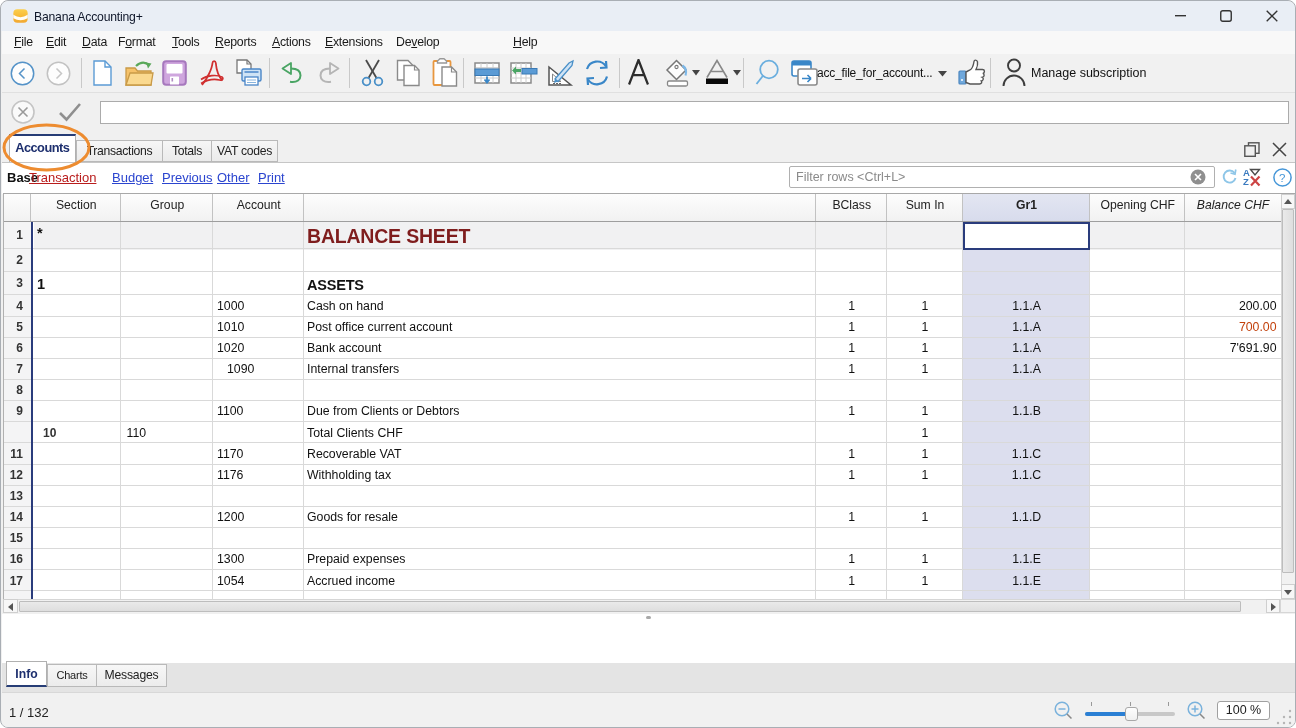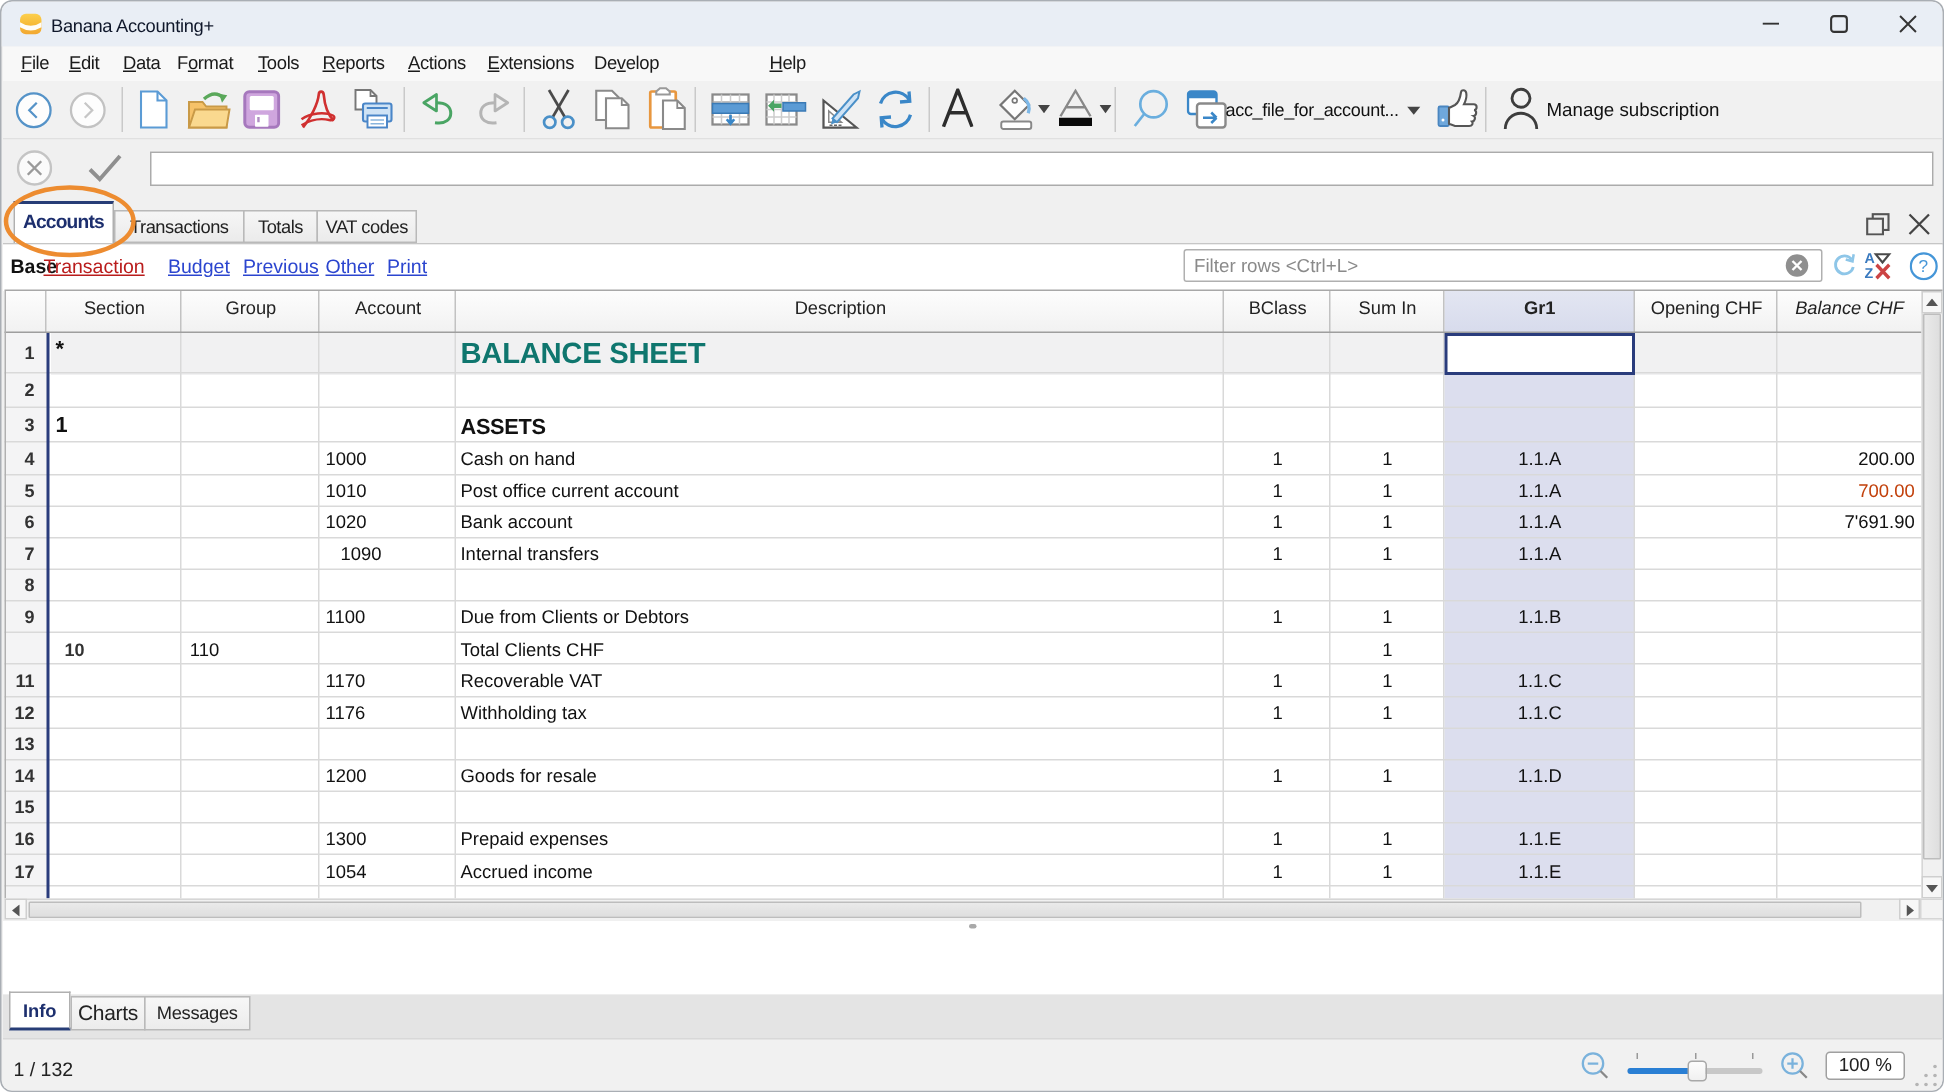--- a/index.html
+++ b/index.html
@@ -289,21 +289,20 @@
 <div class="abs" style="left:960.8px;top:193px;width:1px;height:28px;background:#c2c2c2;"></div>
 <div class="abs" style="left:1087.8px;top:193px;width:1px;height:28px;background:#c2c2c2;"></div>
 <div class="abs" style="left:1183.3px;top:193px;width:1px;height:28px;background:#c2c2c2;"></div>
 <div class="abs" style="left:2px;top:220px;width:1277.5px;height:1.2px;background:#9e9e9e;"></div>
 <div class="abs" style="left:2px;top:193px;width:1px;height:405px;background:#b0b0b0;"></div>
 <div class="abs" style="left:2px;top:192px;width:1293px;height:1px;background:#a8a8a8;"></div>
 <div class="abs" style="left:30px;top:221px;width:2px;height:377px;background:#2a3c7c;"></div>
 <div class="abs" style="left:30.5px;top:197px;width:89.5px;text-align:center;font-size:12.2px;color:#222;">Section</div>
 <div class="abs" style="left:120px;top:197px;width:92.5px;text-align:center;font-size:12.2px;color:#222;">Group</div>
 <div class="abs" style="left:212.5px;top:197px;width:90.5px;text-align:center;font-size:12.2px;color:#222;">Account</div>
-<div class="abs" style="left:303px;top:197px;width:512.5px;text-align:center;font-size:12.2px;color:#222;">Description</div>
 <div class="abs" style="left:815.5px;top:197px;width:70.5px;text-align:center;font-size:12.2px;color:#222;">BClass</div>
 <div class="abs" style="left:886px;top:197px;width:76px;text-align:center;font-size:12.2px;color:#222;">Sum In</div>
 <div class="abs" style="left:962px;top:197px;width:127px;text-align:center;font-size:12.2px;color:#222;font-weight:bold;">Gr1</div>
 <div class="abs" style="left:1089px;top:197px;width:95.5px;text-align:center;font-size:12.2px;color:#222;">Opening CHF</div>
 <div class="abs" style="left:1184.5px;top:197px;width:95.0px;text-align:center;font-size:12.2px;color:#222;font-style:italic;">Balance CHF</div>
 <div class="abs" style="left:2px;top:227.25px;width:20px;text-align:right;font-size:12px;font-weight:bold;color:#333;">1</div>
 <div class="abs" style="left:2px;top:252.25px;width:20px;text-align:right;font-size:12px;font-weight:bold;color:#333;">2</div>
 <div class="abs" style="left:2px;top:275.25px;width:20px;text-align:right;font-size:12px;font-weight:bold;color:#333;">3</div>
 <div class="abs" style="left:2px;top:297.6px;width:20px;text-align:right;font-size:12px;font-weight:bold;color:#333;">4</div>
 <div class="abs" style="left:2px;top:318.75px;width:20px;text-align:right;font-size:12px;font-weight:bold;color:#333;">5</div>
@@ -369,21 +368,21 @@
 <div class="abs" style="left:962px;top:551.4px;width:127px;text-align:center;font-size:12.3px;color:#111;white-space:nowrap;">1.1.E</div>
 <div class="abs" style="left:216px;top:572.55px;font-size:12.3px;color:#111;white-space:nowrap;">1054</div>
 <div class="abs" style="left:306px;top:572.55px;font-size:12.3px;color:#111;white-space:nowrap;">Accrued income</div>
 <div class="abs" style="left:815.5px;top:572.55px;width:70.5px;text-align:center;font-size:12.3px;color:#111;white-space:nowrap;">1</div>
 <div class="abs" style="left:886px;top:572.55px;width:76px;text-align:center;font-size:12.3px;color:#111;white-space:nowrap;">1</div>
 <div class="abs" style="left:962px;top:572.55px;width:127px;text-align:center;font-size:12.3px;color:#111;white-space:nowrap;">1.1.E</div>
 <div class="abs" style="left:125.5px;top:424.5px;font-size:12.3px;color:#111;white-space:nowrap;">110</div>
 <div class="abs" style="left:306px;top:424.5px;font-size:12.3px;color:#111;white-space:nowrap;">Total Clients CHF</div>
 <div class="abs" style="left:886px;top:424.5px;width:76px;text-align:center;font-size:12.3px;color:#111;white-space:nowrap;">1</div>
 <div class="abs" style="left:36px;top:224px;font-size:14.5px;font-weight:bold;color:#111;">*</div>
-<div class="abs" style="left:306px;top:224px;font-size:19.5px;font-weight:bold;letter-spacing:-0.2px;color:#0f766e;">BALANCE SHEET</div>
+<div class="abs" style="left:306px;top:224px;font-size:19.5px;font-weight:bold;letter-spacing:-0.2px;color:#7f1d1d;">BALANCE SHEET</div>
 <div class="abs" style="left:36px;top:275px;font-size:14.5px;font-weight:bold;color:#111;">1</div>
 <div class="abs" style="left:306px;top:275.5px;font-size:14.5px;font-weight:bold;letter-spacing:-0.2px;color:#111;">ASSETS</div>
 <div class="abs" style="left:961.5px;top:220.5px;width:127.5px;height:28px;background:#fff;border:2px solid #2a3c7c;"></div>
 <div class="abs" style="left:1279.5px;top:193px;width:14px;height:405px;background:#f1f1f1;border-left:1px solid #d6d6d6;"></div>
 <div class="abs" style="left:1279.5px;top:193px;width:14px;height:15px;background:#f7f7f7;border:1px solid #cfcfcf;"></div>
 <svg class="abs" style="left:1282.5px;top:197.5px" width="8" height="6" viewBox="0 0 8 6">
       <path d="M0 5 L4 0 L8 5 Z" fill="#555"></path>
     </svg>
 <div class="abs" style="left:1279.5px;top:583px;width:14px;height:15px;background:#f7f7f7;border:1px solid #cfcfcf;"></div>
 <svg class="abs" style="left:1282.5px;top:588.5px" width="8" height="6" viewBox="0 0 8 6">
@@ -399,21 +398,21 @@
 <svg class="abs" style="left:1269.5px;top:601.5px" width="6" height="8" viewBox="0 0 6 8">
       <path d="M0 0 L5 4 L0 8 Z" fill="#555"></path>
     </svg>
 <div class="abs" style="left:1278.5px;top:598px;width:16.5px;height:14px;background:#f3f3f3;border:1px solid #d6d6d6;"></div>
 <div class="abs" style="left:18px;top:599.5px;width:1222px;height:11.5px;background:linear-gradient(#eaeaea,#dedede);border:1px solid #bdbdbd;border-radius:1px;"></div>
 
 <div class="abs" style="left:1px;top:613px;width:1294px;height:49px;background:#fff;"></div>
 <div class="abs" style="left:645px;top:615px;width:5px;height:3px;background:#a9a9a9;border-radius:2px;"></div>
 <div class="abs" style="left:1px;top:662px;width:1294px;height:29px;background:#e4e4e4;"></div>
 <div class="abs" style="left:46px;top:663px;width:50px;height:23px;background:linear-gradient(#f7f7f7,#ececec);border:1px solid #b9b9b9;"></div>
-<div class="abs" style="left:46px;top:663px;width:50px;font-size:14px;letter-spacing:-0.2px;color:#222;text-align:center;line-height:23px;">Charts</div>
+<div class="abs" style="left:46px;top:663px;width:50px;font-size:11px;letter-spacing:-0.2px;color:#222;text-align:center;line-height:23px;">Charts</div>
 <div class="abs" style="left:95px;top:663px;width:71px;height:23px;background:linear-gradient(#f7f7f7,#ececec);border:1px solid #b9b9b9;"></div>
 <div class="abs" style="left:95px;top:663px;width:71px;font-size:12.2px;letter-spacing:-0.2px;color:#222;text-align:center;line-height:23px;">Messages</div>
 <div class="abs" style="left:5px;top:660px;width:41px;height:26px;background:#fff;border:1px solid #b0b0b0;border-bottom:2.5px solid #273d76;"></div>
 <div class="abs" style="left:5px;top:662px;width:41px;font-size:12.2px;font-weight:bold;color:#1d2f6e;text-align:center;line-height:23px;">Info</div>
 
 <div class="abs" style="left:1px;top:691px;width:1294px;height:36px;background:#f1f1f1;border-top:1px solid #d8d8d8;"></div>
 <div class="abs" style="left:8px;top:703.5px;font-size:13px;color:#222;">1 / 132</div>
 <svg class="abs" style="left:1053px;top:700px" width="19" height="19" viewBox="0 0 19 19">
  <circle cx="8" cy="8" r="6.8" fill="none" stroke="#7ab2dc" stroke-width="1.5"></circle>
  <line x1="4.5" y1="8" x2="11.5" y2="8" stroke="#7ab2dc" stroke-width="1.5"></line>

